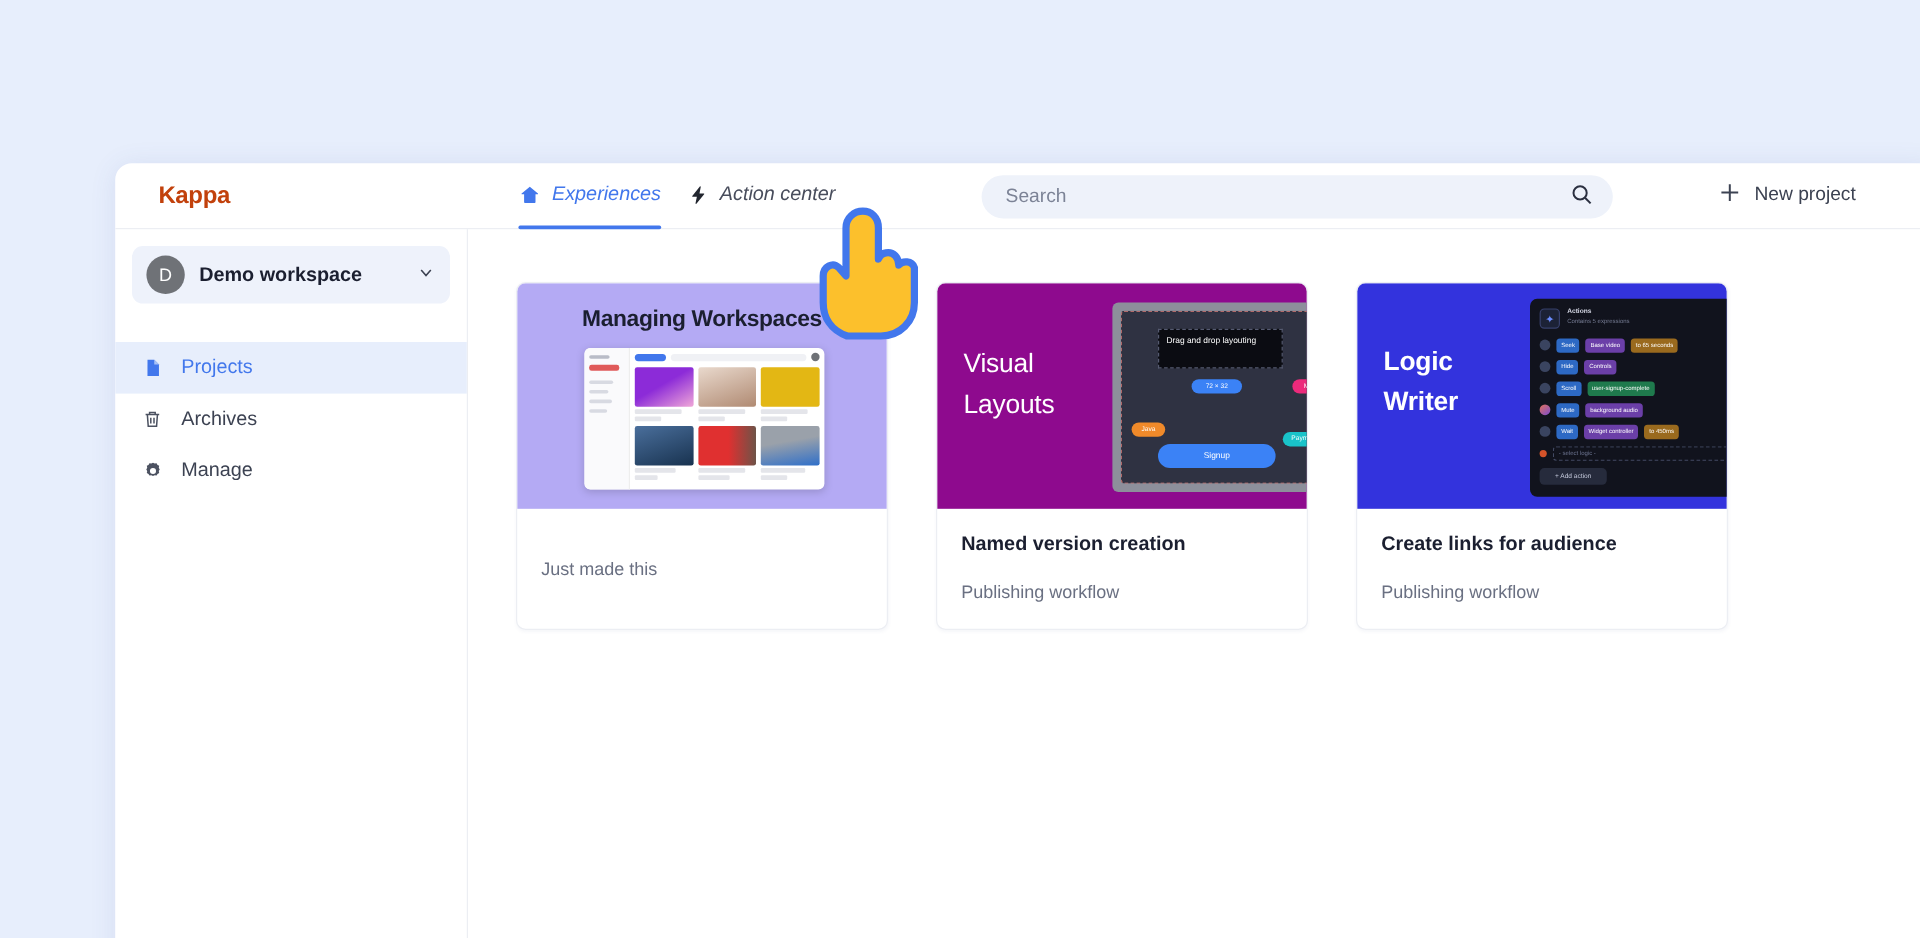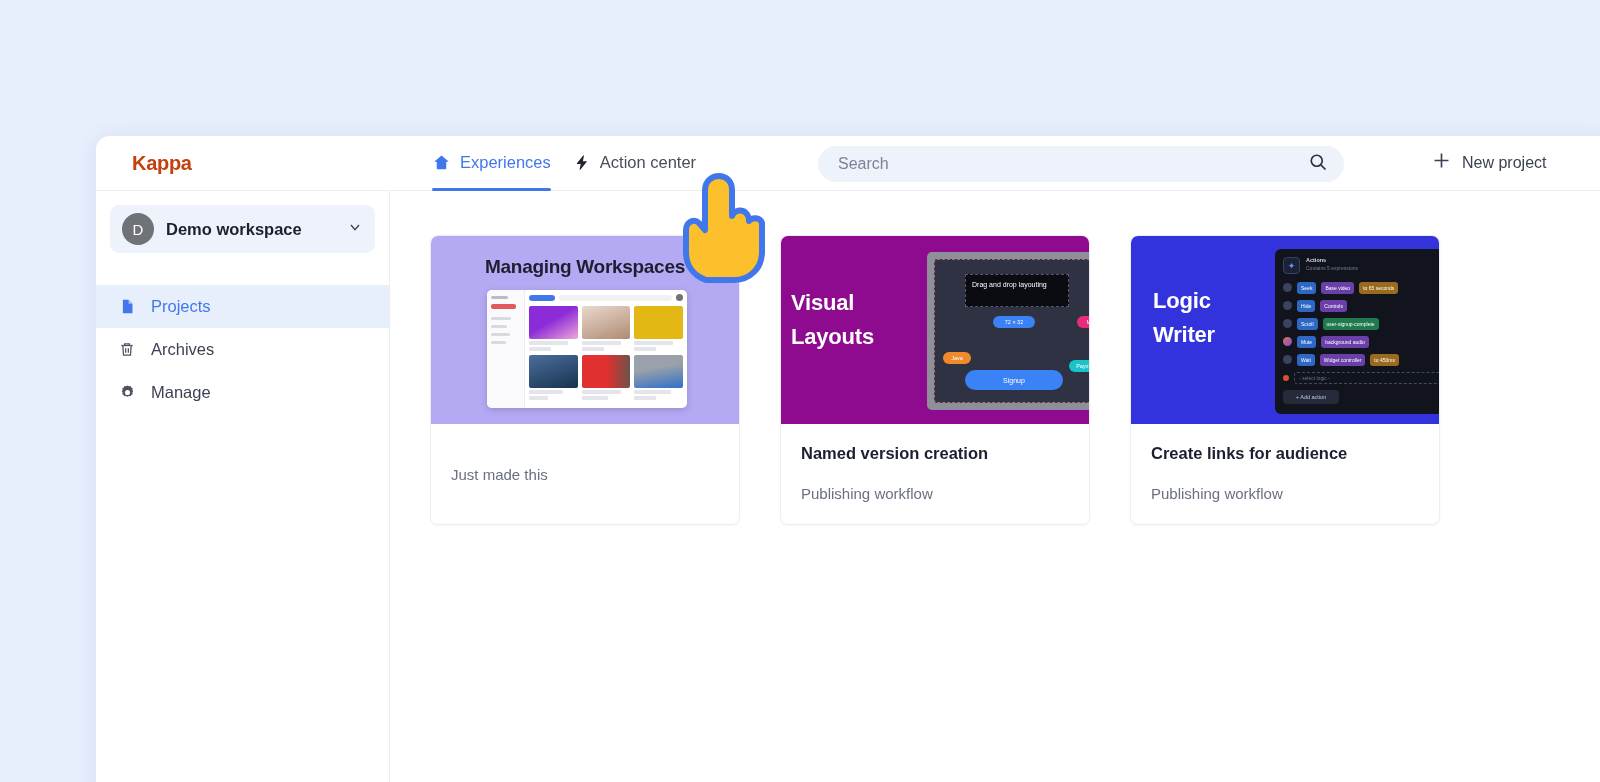--- a/index.html
+++ b/index.html
@@ -34,21 +34,21 @@
     font-size: 20px; font-weight: bold;
     color: #c2410c; letter-spacing: -.3px;
   }
   #tabs { display: flex; align-items: center; gap: 22px; height: 100%; margin-left: 42px; }
   .tab {
     display: flex; align-items: center; gap: 9px;
     height: 100%; position: relative;
     font-size: 16.5px; cursor: pointer;
     padding-bottom: 1px;
   }
-  .tab .tab-label { line-height: 1; }
+  .tab .tab-label { line-height: 1; font-style: italic; }
   .tab.active .tab-label { color: #4277ec; }
   .tab.inactive .tab-label { color: #484d5c; }
   .tab.active::after {
     content: ""; position: absolute;
     left: 0; right: 0; bottom: -1px; height: 3px;
     background: #4277ec; border-radius: 2px;
   }
   .tab-icon { display: flex; align-items: center; }
 
   
@@ -146,22 +146,22 @@
   .t1-topbar { height: 7px; display: flex; gap: 4px; align-items: center; margin-bottom: 5px; }
   .t1-pill { width: 26px; height: 6px; background: #4277ec; border-radius: 3px; }
   .t1-search { flex: 1; height: 6px; background: #f0f1f5; border-radius: 3px; }
   .t1-grid { display: grid; grid-template-columns: repeat(3, 1fr); gap: 4px; }
   .t1-tile { height: 33px; border-radius: 2px; }
   .t1-cap { height: 4px; background: #e4e5ea; border-radius: 1px; margin-top: 2px; }
 
   
   .thumb-2 { background: #8e0a8e; }
   .t2-title {
-    position: absolute; left: 10px; top: 50px;
-    font-size: 22px; font-weight: bold; color: #fff;
+    position: absolute; left: 22px; top: 50px;
+    font-size: 22px; font-weight: normal; color: #fff;
     line-height: 1.55; letter-spacing: -.2px;
   }
   .t2-canvas {
     position: absolute; left: 146px; top: 16px;
     width: 178px; height: 158px;
     background: #8d8f9b; border-radius: 5px; padding: 7px;
   }
   .t2-inner {
     width: 100%; height: 100%;
     background: #2f3242; border-radius: 3px;

